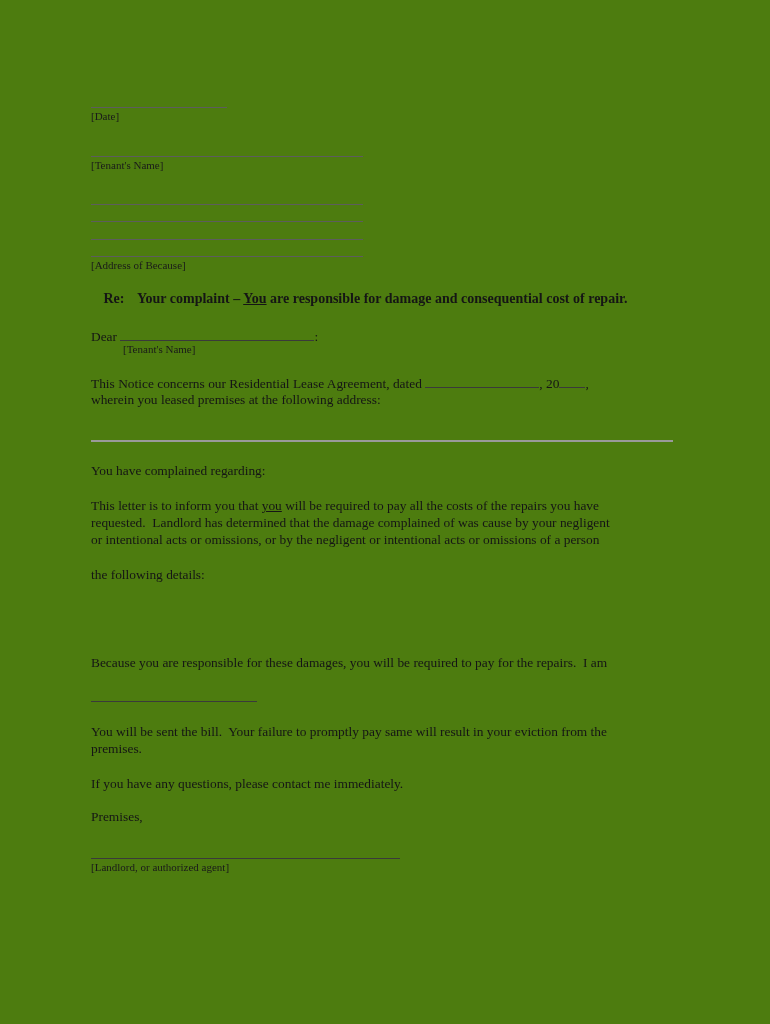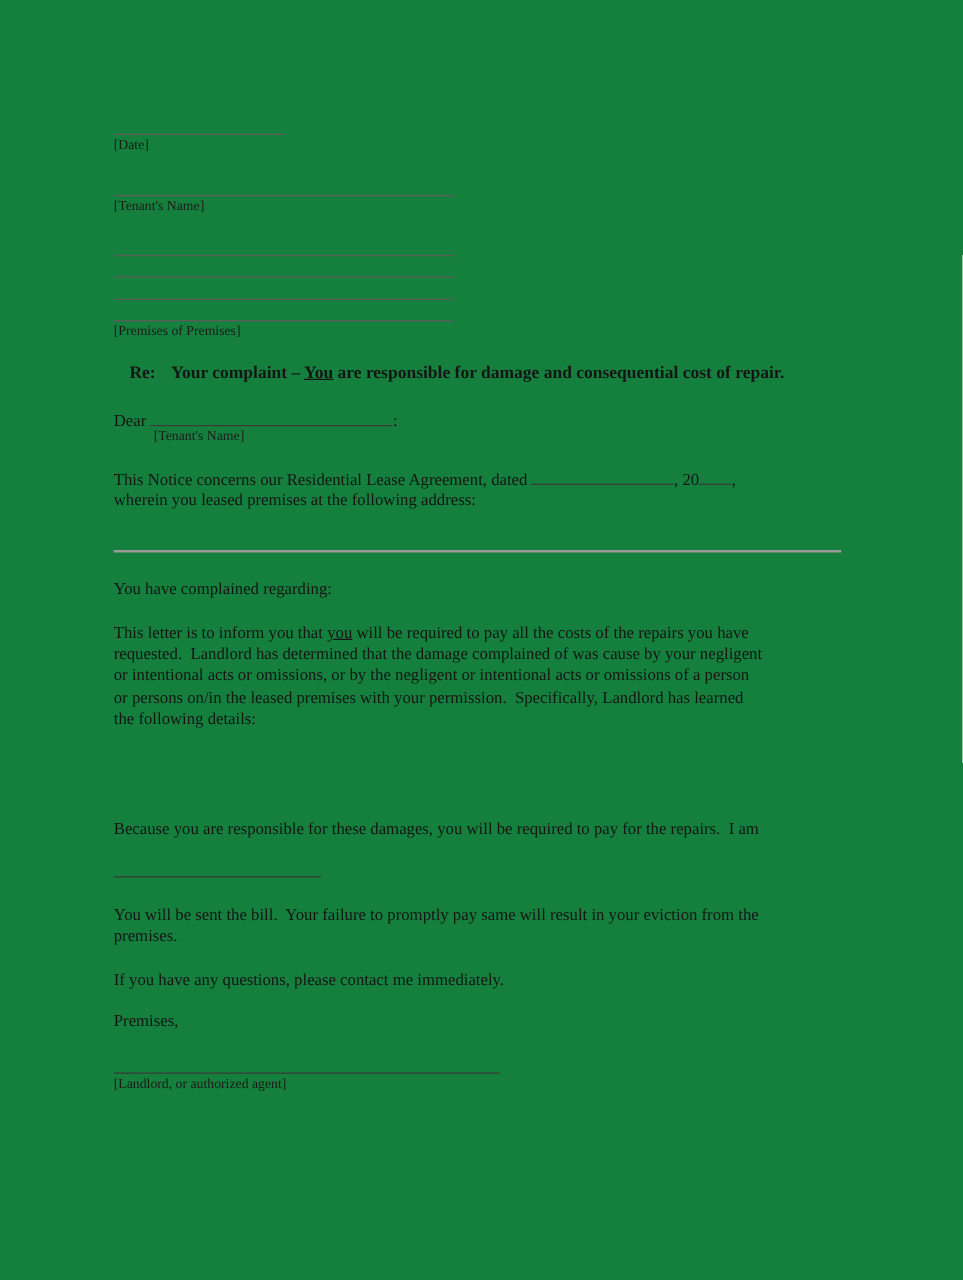--- a/index.html
+++ b/index.html
@@ -1,20 +1,20 @@
 <!DOCTYPE html>
 <html><head>
 <meta charset="utf-8">
 <style>
   html, body { margin: 0; padding: 0; background: #ffffff; }
   .page {
     position: relative;
     width: 770px;
     height: 1024px;
-    background: #15803d;
+    background: #4d7c0f;
     font-family: "Liberation Serif", serif;
     color: #111111;
     overflow: hidden;
   }
   .t {
     position: absolute;
     left: 91px;
     font-size: 13.4px;
     line-height: 17px;
     white-space: pre;
@@ -64,38 +64,37 @@
   <div class="blank w136" style="top:107px"></div>
   <div class="lbl" style="top:110px">[Date]</div>
 
   <div class="blank w272" style="top:156px"></div>
   <div class="lbl" style="top:159px">[Tenant's Name]</div>
 
   <div class="blank w272" style="top:204px"></div>
   <div class="blank w272" style="top:221px"></div>
   <div class="blank w272" style="top:239px"></div>
   <div class="blank w272" style="top:256px"></div>
-  <div class="lbl" style="top:259px">[Premises of Premises]</div>
+  <div class="lbl" style="top:259px">[Address of Because]</div>
 
   <div class="t bold" style="top:290px"><span class="re-tab">Re:</span><span>Your complaint – </span><span class="u">You</span><span> are responsible for damage and consequential cost of repair.</span></div>
 
   <div class="t" style="top:327px"><span>Dear </span><span class="iblank" style="width:194px"></span><span>:</span></div>
   <div class="lbl" style="top:343px;left:123px">[Tenant's Name]</div>
 
   <div class="t" style="top:374px"><span>This Notice concerns our Residential Lease Agreement, dated </span><span class="iblank" style="width:114px"></span><span>, 20</span><span class="iblank" style="width:26px"></span><span>,</span></div>
   <div class="t" style="top:391px">wherein you leased premises at the following address:</div>
 
   <div class="rule-long" style="top:440px"></div>
 
   <div class="t" style="top:462px">You have complained regarding:</div>
 
   <div class="t" style="top:514px">requested.  Landlord has determined that the damage complained of was cause by your negligent</div>
   <div class="t" style="top:497px"><span>This letter is to inform you that </span><span class="u">you</span><span> will be required to pay all the costs of the repairs you have</span></div>
   <div class="t" style="top:531px">or intentional acts or omissions, or by the negligent or intentional acts or omissions of a person</div>
-  <div class="t" style="top:549px">or persons on/in the leased premises with your permission.  Specifically, Landlord has learned</div>
   <div class="t" style="top:566px">the following details:</div>
 
   <div class="t" style="top:654px">Because you are responsible for these damages, you will be required to pay for the repairs.  I am</div>
 
   <div class="blank dark w166" style="top:701px"></div>
 
   <div class="t" style="top:723px">You will be sent the bill.  Your failure to promptly pay same will result in your eviction from the</div>
   <div class="t" style="top:740px">premises.</div>
 
   <div class="t" style="top:775px">If you have any questions, please contact me immediately.</div>

